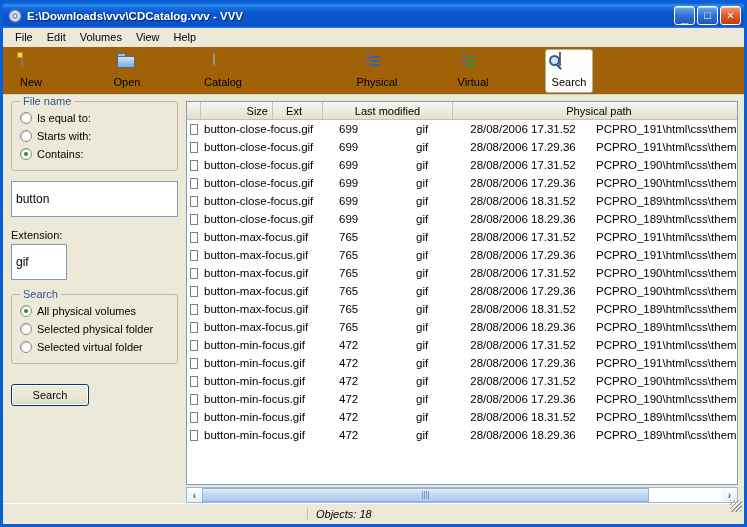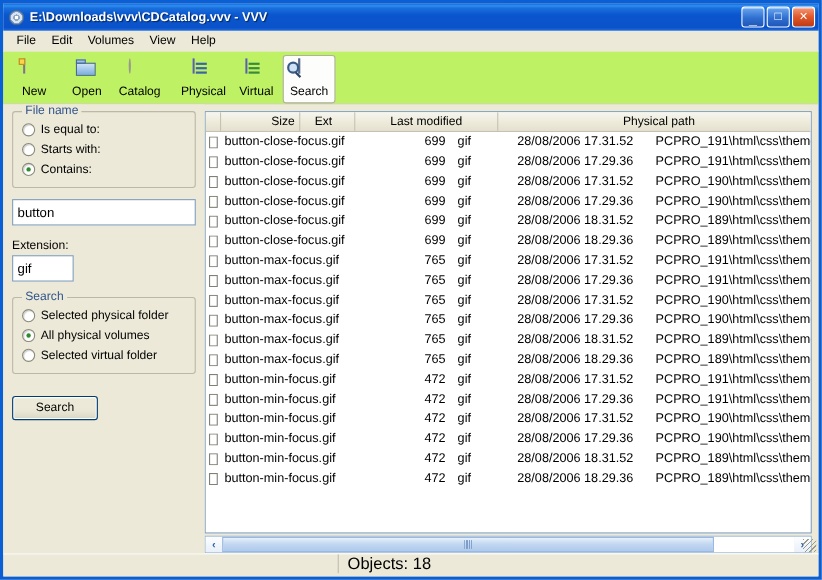--- a/index.html
+++ b/index.html
@@ -52,23 +52,24 @@
   .tbtn.max .g{font-size:11px;}
   
   .menubar{
     height:19px;flex:0 0 19px;display:flex;align-items:center;
     background:#ece9d8;padding-left:5px;box-sizing:border-box;
     border-bottom:1px solid #ece9d8;
   }
   .menu-item{padding:2px 7px;color:#000;font-size:11px;cursor:default;}
   
   .toolbar{
-    height:48px;flex:0 0 48px;background:#bef264;
-    display:flex;align-items:center;padding:2px 0 0 4px;box-sizing:border-box;
+    height:48px;flex:0 0 48px;background:#a16207;
+    display:flex;align-items:flex-start;padding:2px 0 0 4px;box-sizing:border-box;
     border-bottom:1px solid #d4d0c0;
+    gap:48px;
   }
   .tool{
     width:48px;height:44px;display:flex;flex-direction:column;
     align-items:center;justify-content:flex-start;padding-top:3px;box-sizing:border-box;
     border:1px solid transparent;border-radius:3px;
   }
   .tool.pressed{
     border:1px solid #b0b0a0;background:#fdfdfb;
   }
   .tool .lbl{font-size:11px;margin-top:3px;color:#000;}
@@ -108,21 +109,21 @@
     background:#fff;border:1px solid #8a8a7a;
     box-shadow:inset 1px 1px 1px rgba(0,0,0,.18);
     position:relative;
   }
   .radio.on:after{
     content:"";position:absolute;left:3px;top:3px;width:4px;height:4px;border-radius:50%;
     background:#2e8b2e;
   }
   .radio-row .rl{font-size:11px;color:#000;}
   .field{
-    width:100%;height:24px;box-sizing:border-box;
+    width:100%;height:36px;box-sizing:border-box;
     border:1px solid #7f9db9;background:#fff;
     font-family:"Liberation Sans",sans-serif;font-size:12px;
     padding:1px 4px;color:#000;outline:none;
   }
   .field.small{width:56px;}
   .lbl-plain{font-size:11px;color:#000;margin:12px 0 3px 0;}
   .btn{
     width:78px;height:22px;box-sizing:border-box;
     background:#ece9d8;border:1px solid #003c74;border-radius:3px;
     font-family:"Liberation Sans",sans-serif;font-size:11px;color:#000;
@@ -144,21 +145,21 @@
     border-right:1px solid #c5c2b2;box-sizing:border-box;
     font-size:11px;color:#000;display:flex;align-items:center;justify-content:center;
     overflow:hidden;white-space:nowrap;
   }
   .rows{flex:1 1 auto;overflow:hidden;}
   .row{display:flex;height:18px;align-items:center;}
   .cell{box-sizing:border-box;font-size:11.5px;color:#000;white-space:nowrap;overflow:hidden;padding:0 3px;}
   .c-chk{width:14px;flex:0 0 14px;display:flex;align-items:center;justify-content:center;}
   .chk{width:11px;height:11px;border:1px solid #808078;background:#fff;box-sizing:border-box;}
   .c-name{width:135px;flex:0 0 135px;}
-  .c-size{width:72px;flex:0 0 72px;text-align:right;}
+  .c-size{width:72px;flex:0 0 72px;}
   .c-ext{width:50px;flex:0 0 50px;padding-left:8px;}
   .c-mod{width:130px;flex:0 0 130px;text-align:center;}
   .c-path{flex:1 1 auto;min-width:0;padding-left:8px;}
   
   .hsb{
     height:16px;flex:0 0 16px;display:flex;align-items:center;margin-top:2px;
     background:#f1f0ea;border:1px solid #9bb7d4;box-sizing:border-box;
   }
   .sb-btn{
     width:15px;height:14px;flex:0 0 15px;display:flex;align-items:center;justify-content:center;
@@ -169,23 +170,24 @@
   .sb-thumb{
     position:absolute;left:0;top:0;height:14px;width:86%;
     background:linear-gradient(180deg,#e8f0fb,#c3d8f2 45%,#aec9ec);
     border:1px solid #8fb2de;box-sizing:border-box;
     display:flex;align-items:center;justify-content:center;
   }
   .sb-grip{width:7px;height:8px;background:
     repeating-linear-gradient(90deg,#7d9dc9 0 1px,transparent 1px 2px);}
   
   .statusbar{
-    height:20px;flex:0 0 20px;display:flex;align-items:flex-start;
+    height:20px;flex:0 0 20px;display:flex;align-items:center;
     background:#ece9d8;border-top:1px solid #fff;
-    font-size:15px;
+    font-size:11px;
+    font-style:italic;
   }
   .sb-cell{
     border-left:1px solid #c0bdae;
     display:flex;align-items:center;padding:0 8px;box-sizing:border-box;color:#000;
   }
   .sb-cell.first{border-left:none;flex:0 0 304px;}
   .sb-cell.objs{flex:0 0 130px;}
   .sb-cell.size{flex:0 0 148px;}
   .sb-cell.last{flex:1 1 auto;position:relative;}
   .grip{position:absolute;right:2px;bottom:2px;width:12px;height:12px;
@@ -273,26 +275,26 @@
       <input class="field" type="text" value="button" style="">
 
       <div class="lbl-plain">Extension:</div>
       <input class="field small" type="text" value="gif" style="">
 
       <div style="height:14px"></div>
 
       <div class="group">
         <span class="gl">Search</span>
         <div class="radio-row">
+          <span class="radio on"></span>
+          <span class="rl">All physical volumes</span>
+        </div>
+        <div class="radio-row">
           <span class="radio"></span>
           <span class="rl">Selected physical folder</span>
-        </div>
-        <div class="radio-row">
-          <span class="radio on"></span>
-          <span class="rl">All physical volumes</span>
         </div>
         <div class="radio-row">
           <span class="radio"></span>
           <span class="rl">Selected virtual folder</span>
         </div>
       </div>
 
       <button class="btn">Search</button>
     </div>
 

